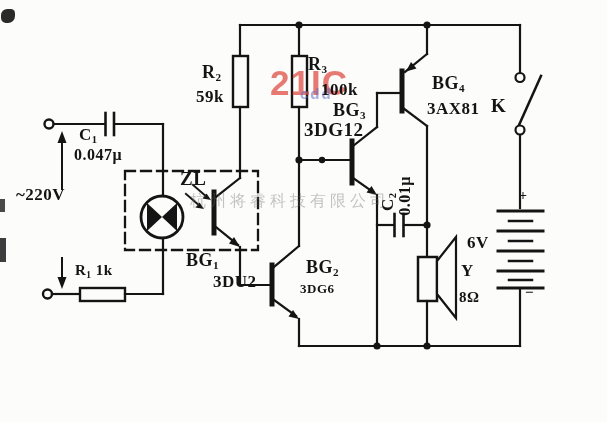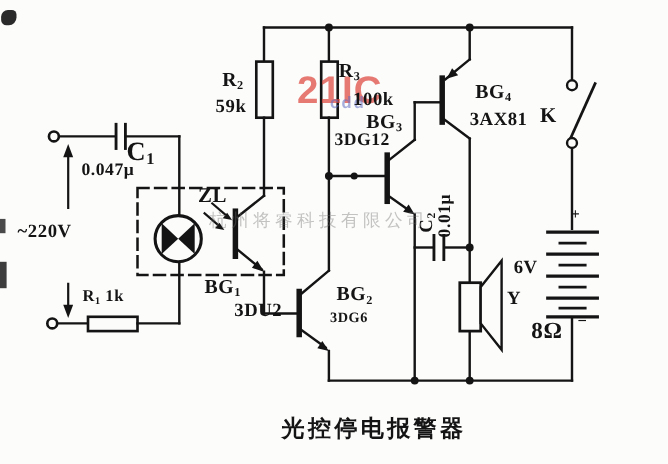--- a/index.html
+++ b/index.html
@@ -193,52 +193,51 @@
   <div id="wm-logo-red" class="wm">21IC</div>
   <div id="wm-logo-small" class="wm">cdd</div>
   <div id="wm-company" class="wm">杭州将睿科技有限公司</div>
 
   <div class="lbl" style="left:202px;top:63px;font-size:18px;"><span>R</span><span class="sub">2</span></div>
   <div class="lbl" style="left:196px;top:88px;font-size:17px;">59k</div>
 
   <div class="lbl" style="left:308px;top:55px;font-size:18px;"><span>R</span><span class="sub">3</span></div>
   <div class="lbl" style="left:321px;top:81px;font-size:17px;">100k</div>
 
-  <div class="lbl" style="left:79px;top:126px;font-size:24px;margin-left:36px;"><span>C</span><span class="sub">1</span></div>
+  <div class="lbl" style="left:79px;top:126px;font-size:17px;"><span>C</span><span class="sub">1</span></div>
   <div class="lbl" style="left:74px;top:147px;font-size:16px;">0.047μ</div>
 
-  <div class="lbl" style="left:16px;top:201px;font-size:17px;text-align:center;">~220V</div>
+  <div class="lbl" style="left:16px;top:186px;font-size:17px;text-align:center;">~220V</div>
 
   <div class="lbl" style="left:180px;top:169px;font-size:19px;">ZL</div>
 
   <div class="lbl" style="left:186px;top:251px;font-size:18px;"><span>BG</span><span class="sub">1</span></div>
   <div class="lbl" style="left:177px;top:273px;font-size:17px;margin-left:36px;">3DU2</div>
 
   <div class="lbl" style="left:75px;top:263px;font-size:15px;"><span>R</span><span class="sub">1</span>&nbsp;<span>1k</span></div>
 
   <div class="lbl" style="left:306px;top:258px;font-size:18px;"><span>BG</span><span class="sub">2</span></div>
   <div class="lbl" style="left:300px;top:282px;font-size:13px;">3DG6</div>
 
   <div class="lbl" style="left:333px;top:101px;font-size:18px;"><span>BG</span><span class="sub">3</span></div>
-  <div class="lbl" style="left:304px;top:120px;font-size:16px;">3DG12</div>
+  <div class="lbl" style="left:304px;top:120px;font-size:19px;">3DG12</div>
 
   <div class="lbl" style="left:432px;top:74px;font-size:18px;"><span>BG</span><span class="sub">4</span></div>
   <div class="lbl" style="left:427px;top:100px;font-size:17px;">3AX81</div>
 
   <div class="lbl rot" style="left:374px;top:192px;width:30px;font-size:17px;"><span>C</span><span class="sub">2</span></div>
   <div class="lbl rot" style="left:375px;top:188px;width:60px;font-size:16px;">0.01μ</div>
 
   <div class="lbl" style="left:491px;top:96px;font-size:19px;">K</div>
 
   <div class="lbl" style="left:467px;top:234px;font-size:17px;">6V</div>
   <div class="lbl" style="left:461px;top:262px;font-size:17px;">Y</div>
-  <div class="lbl" style="left:459px;top:290px;font-size:21px;margin-left:24px;">8Ω</div>
+  <div class="lbl" style="left:459px;top:290px;font-size:15px;">8Ω</div>
 
   <div class="lbl" style="left:519px;top:189px;font-size:14px;">+</div>
   <div class="lbl" style="left:525px;top:285px;font-size:15px;">−</div>
 
-  <div id="caption" class="lbl">光控停电报警器</div>
 
   <div class="artifact" style="left:1px;top:9px;width:14px;height:14px;border-radius:45% 30% 50% 35%;"></div>
   <div class="artifact" style="left:0;top:199px;width:5px;height:13px;background:#4a4a4a;"></div>
   <div class="artifact" style="left:0;top:238px;width:6px;height:24px;background:#3d3d3d;"></div>
 
 </div>
 
 </body></html>

